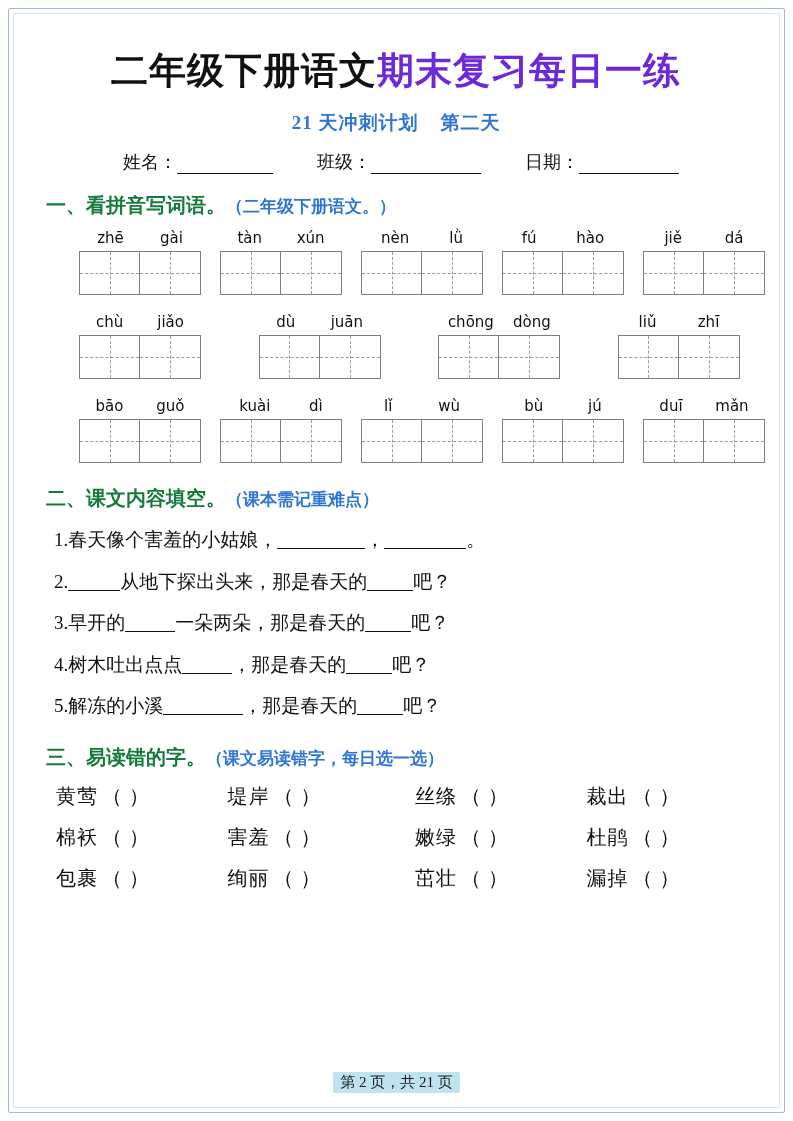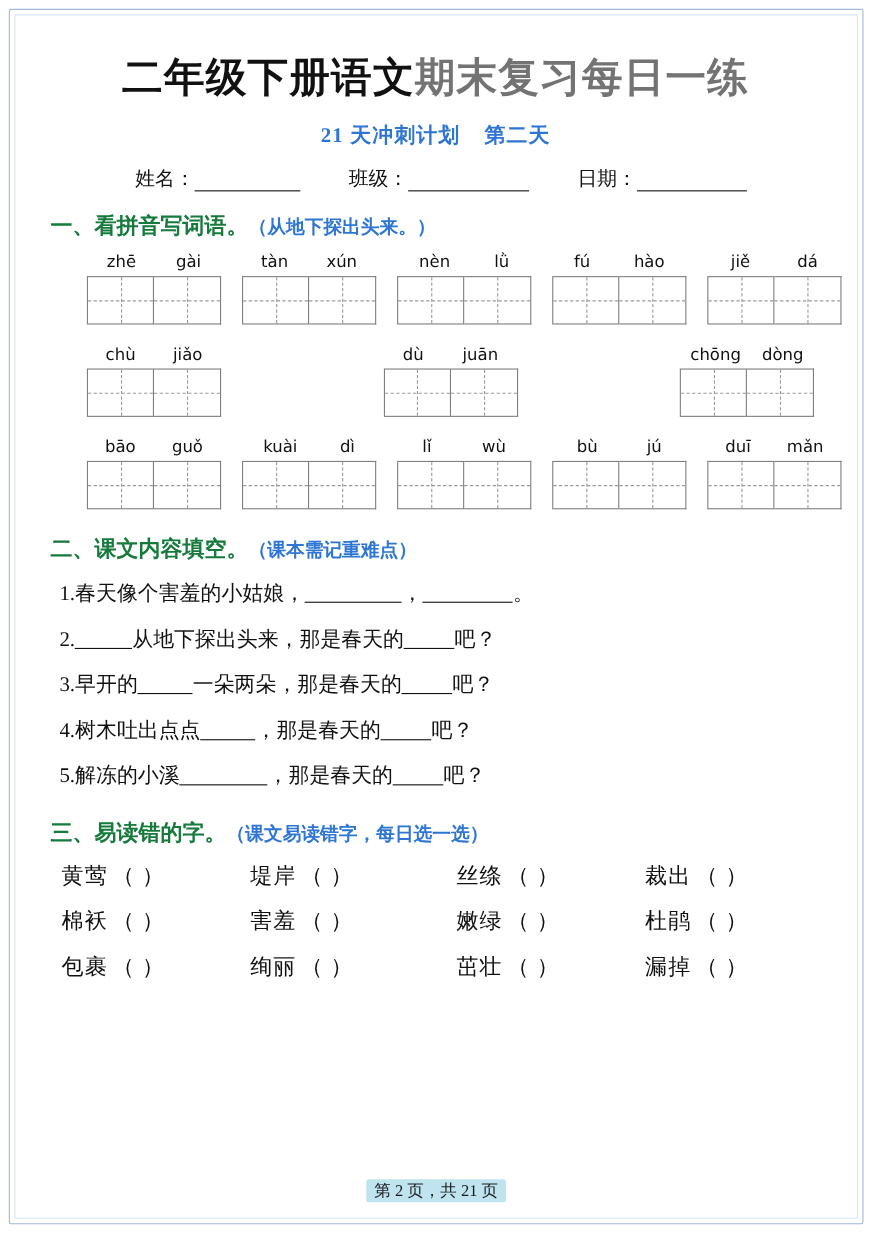--- a/index.html
+++ b/index.html
@@ -50,21 +50,21 @@
     white-space: nowrap;
     margin-top: 12px;
   }
   .title-black, .title-red {
     font-family: "Liberation Serif", serif;
     font-size: 37px;
     font-weight: bold;
     letter-spacing: 1px;
   }
   .title-black { color: #111111; }
-  .title-red { color: #737373; }
+  .title-red { color: #6d28d9; }
 
   .subtitle-row {
     text-align: center;
     margin-top: 14px;
     color: #2e75d4;
     font-size: 19px;
     font-weight: bold;
     letter-spacing: 1px;
   }
   .subtitle-gap { display: inline-block; width: 22px; }
@@ -243,21 +243,21 @@
         <span class="blank-line" style="width:110px"></span>
       </div>
       <span class="info-sp"></span>
       <div class="info-item">
         <span class="info-label">日期：</span>
         <span class="blank-line" style="width:100px"></span>
       </div>
     </div>
 
     <div class="section-head">
-      <span>一、看拼音写词语。</span><span class="note">（从地下探出头来。）</span>
+      <span>一、看拼音写词语。</span><span class="note">（二年级下册语文。）</span>
     </div>
 
     <div class="pinyin-block">
 
       <div class="pinyin-row">
         <div class="pinyin-cellgroup">
           <div class="pinyin-text">
             <span>zhē</span>
             <span>gài</span>
           </div>
@@ -328,20 +328,30 @@
           </div>
           <div class="grid-pair">
               <div class="tian"></div>
               <div class="tian"></div>
             </div>
         </div>
         <div class="pinyin-cellgroup">
           <div class="pinyin-text">
             <span>chōng</span>
             <span>dòng</span>
+          </div>
+          <div class="grid-pair">
+              <div class="tian"></div>
+              <div class="tian"></div>
+            </div>
+        </div>
+        <div class="pinyin-cellgroup">
+          <div class="pinyin-text">
+            <span>liǔ</span>
+            <span>zhī</span>
           </div>
           <div class="grid-pair">
               <div class="tian"></div>
               <div class="tian"></div>
             </div>
         </div>
       </div>
 
       <div class="grid-row-spacer"></div>
 

